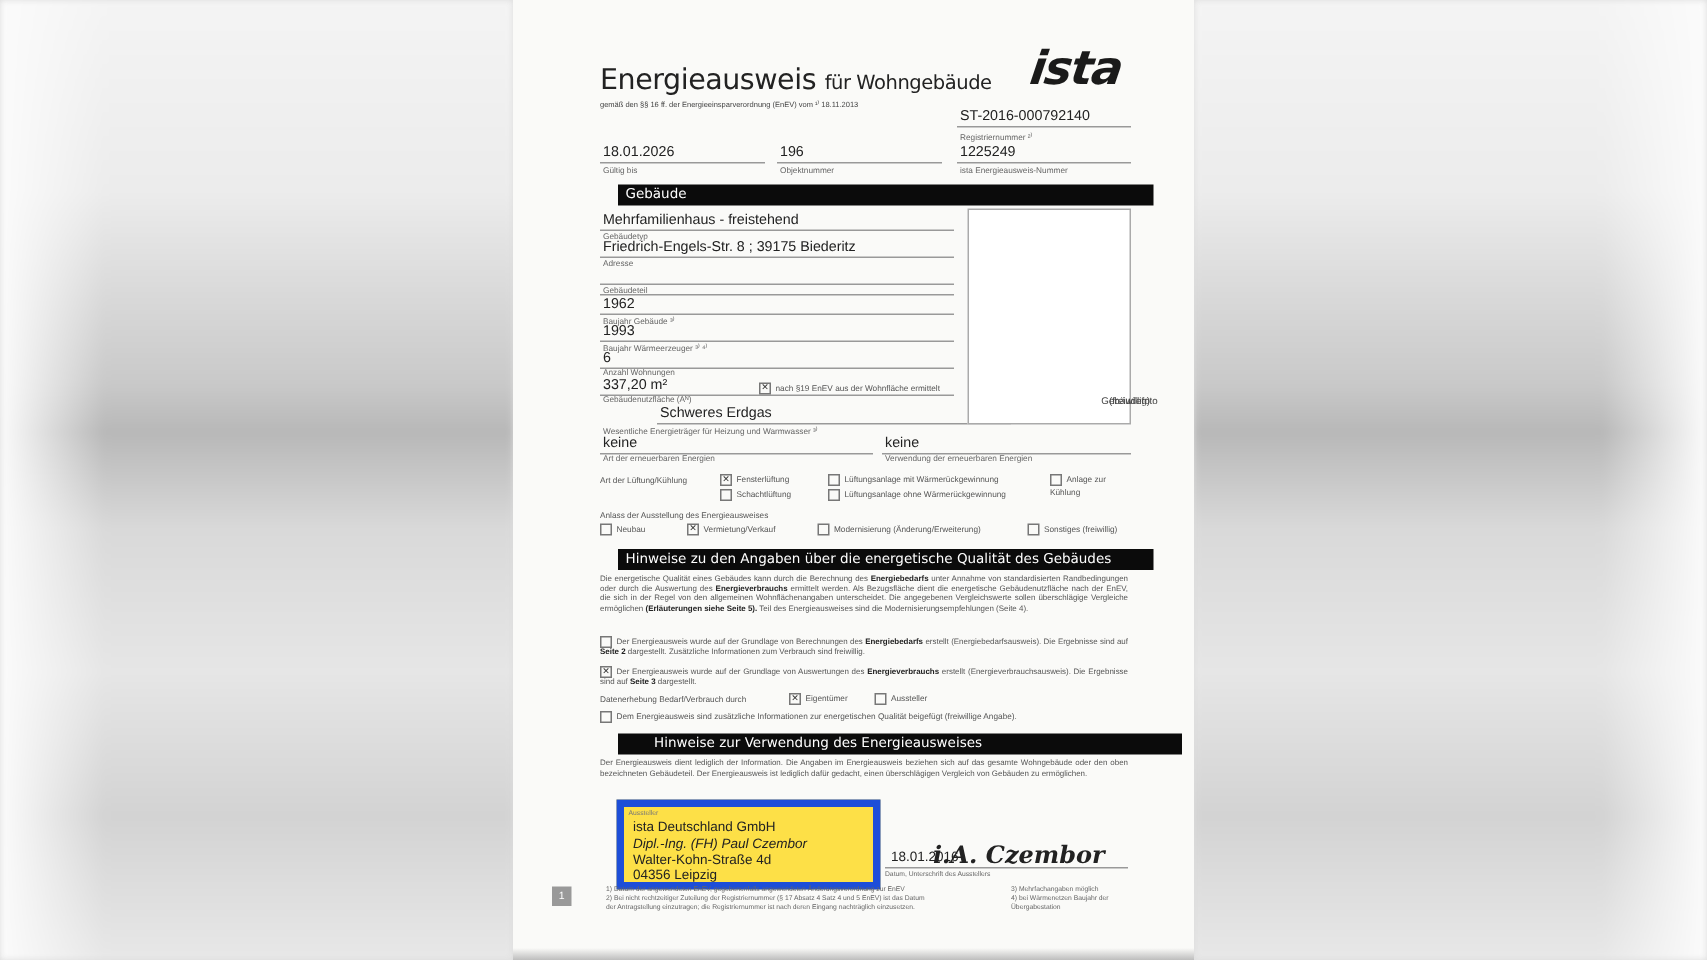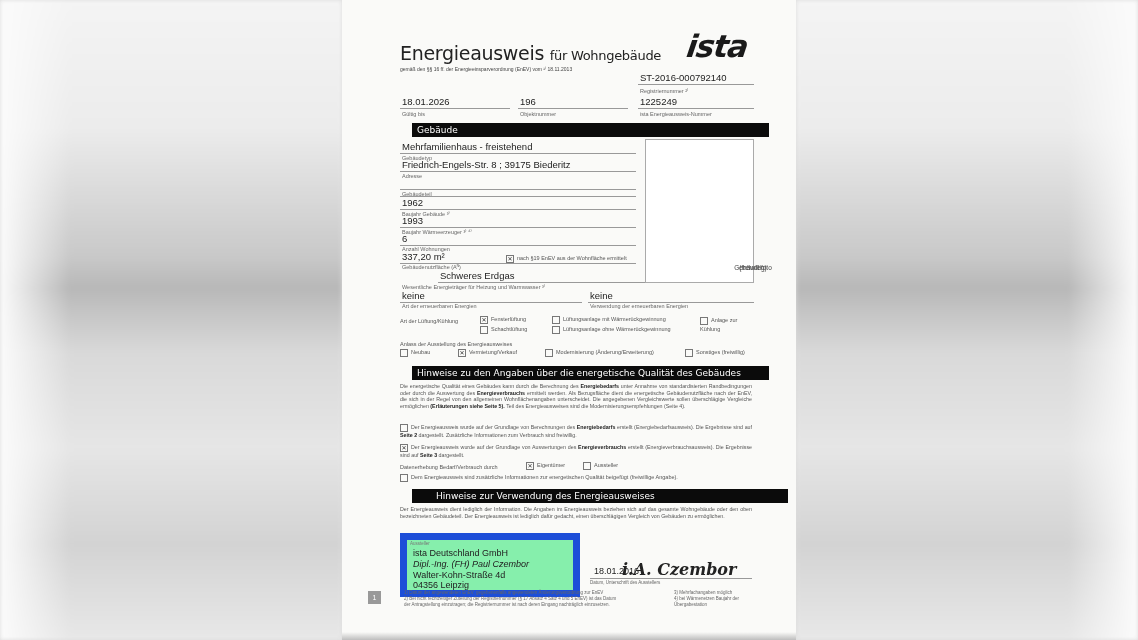--- a/index.html
+++ b/index.html
@@ -36,21 +36,21 @@
   .logo { left:345px; top:28px; font-size:31px; font-weight:bold; font-style:italic; color:#1a1a1a; letter-spacing:-1px; font-family:"DejaVu Sans", sans-serif; transform:skewX(-8deg); }
   .field { position:absolute; border-bottom:1px solid #999; font-size:9.5px; color:#222; padding-left:2px; height:12px; line-height:12px; }
   .flabel { position:absolute; font-size:5.5px; color:#666; }
   .bar { position:absolute; left:58px; width:352px; background:#0b0b0b; color:#fff; font-size:9px; padding-left:5px; height:14px; line-height:14px;margin-left:12px; }
   .photo { position:absolute; left:303px; top:139px; width:107px; height:142px; border:1px solid #aaa; background:#fff; }
   .photo span { position:absolute; top:62px; width:100%; text-align:center; font-size:6.5px; color:#444; line-height:8px; }
   .cb { display:inline-block; width:6px; height:6px; border:1px solid #777; vertical-align:middle; margin-right:3px; font-size:6px; line-height:6px; text-align:center; color:#333; }
   .tiny { position:absolute; font-size:5.5px; color:#555; white-space:nowrap; }
   .para { position:absolute; left:58px; width:352px; font-size:5.3px; line-height:6.5px; color:#555; text-align:justify; }
   .para b { color:#222; }
-  .issuer { position:absolute; left:58px; top:533px; width:166px; height:50px; border:7px solid #1d4ed8; background:#86efac; }
+  .issuer { position:absolute; left:69px; top:533px; width:166px; height:50px; border:5px solid #1d4ed8; background:#fde047; }
   .issuer .lbl { position:absolute; left:3px; top:1px; font-size:4.5px; color:#777; }
   .issuer .ln { position:absolute; left:6px; font-size:9px; color:#222; }
   .sig { position:absolute; left:280px; top:560px; font-family:"DejaVu Serif", serif; font-style:italic; font-size:16px; color:#222;font-weight:bold; }
   .pagenum { position:absolute; left:26px; top:591px; width:13px; height:13px; background:#999; color:#fff; font-size:7px; text-align:center; line-height:13px; }
 </style>
 </head>
 <body>
 
 <div class="bg-blur bg-left"></div>
 <div class="bg-blur bg-right"></div>

